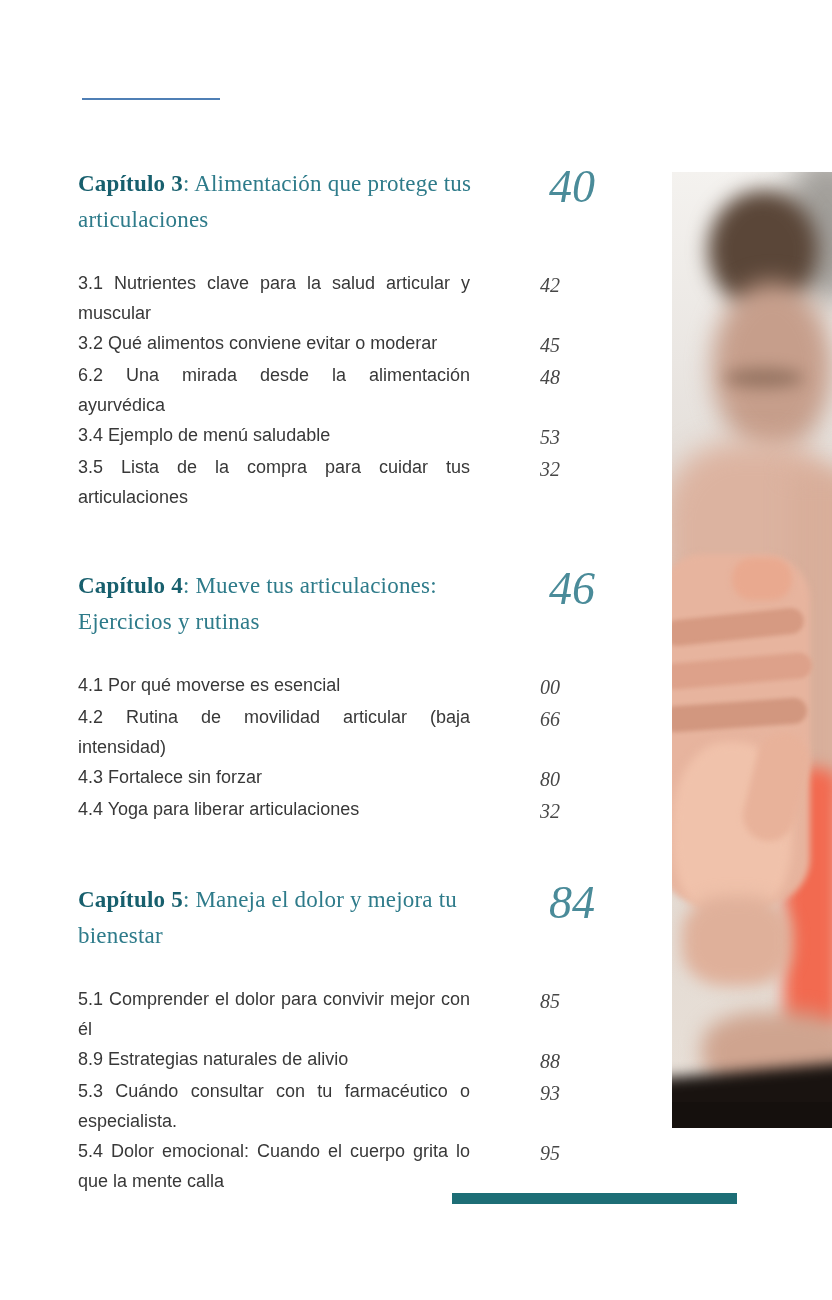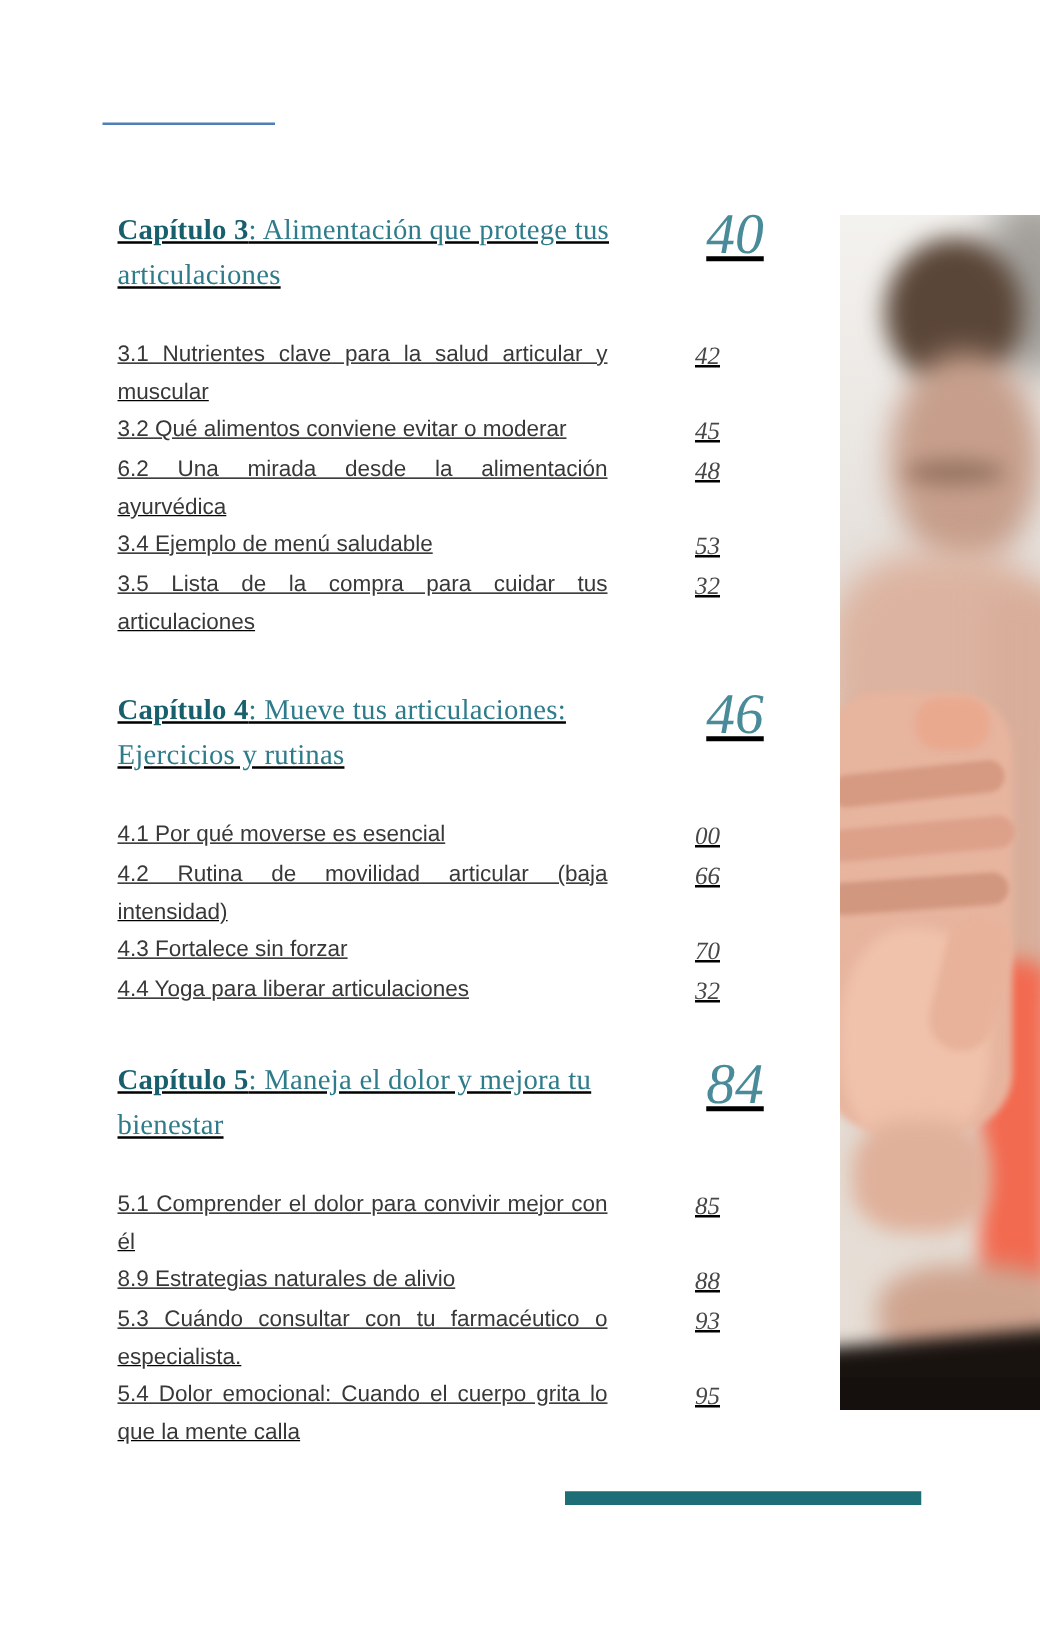--- a/index.html
+++ b/index.html
@@ -12,22 +12,22 @@
     --bottom-bar:#1d6e76;
   }
   html,body{margin:0;padding:0;background:#ffffff;}
   .page{
     position:relative;width:832px;height:1300px;background:#ffffff;
     overflow:hidden;font-family:"Liberation Sans",sans-serif;
   }
   .top-line{position:absolute;left:82px;top:98px;width:138px;height:2px;background:var(--top-line);}
   .bottom-bar{position:absolute;left:452px;top:1193px;width:285px;height:11px;background:var(--bottom-bar);}
 
-  .toc{position:absolute;left:94px;top:166px;width:517px;text-decoration:underline;}
-  .toc-section + .toc-section{margin-top:38px;}
+  .toc{position:absolute;left:78px;top:166px;width:517px;}
+  .toc-section + .toc-section{margin-top:56px;}
   .toc-section:nth-child(3){}
 
   .chapter-row{display:flex;align-items:flex-start;}
   .chapter-heading{
     width:430px;margin:0;font-family:"Liberation Serif",serif;
     font-size:23px;line-height:36px;font-weight:400;letter-spacing:.2px;
   }
   .ch-bold{font-weight:700;color:var(--chapter-bold);}
   .ch-rest{color:var(--chapter-rest);}
   .chapter-page{
@@ -124,21 +124,21 @@
     <div class="item-page">00</div>
   </div>
 
   <div class="item-row">
     <p class="item-label">4.2 Rutina de movilidad articular (baja intensidad)</p>
     <div class="item-page">66</div>
   </div>
 
   <div class="item-row">
     <p class="item-label">4.3 Fortalece sin forzar</p>
-    <div class="item-page">70</div>
+    <div class="item-page">80</div>
   </div>
 
   <div class="item-row">
     <p class="item-label">4.4 Yoga para liberar articulaciones</p>
     <div class="item-page">32</div>
   </div>
 </div>
   </section>
 
   <section class="toc-section">

